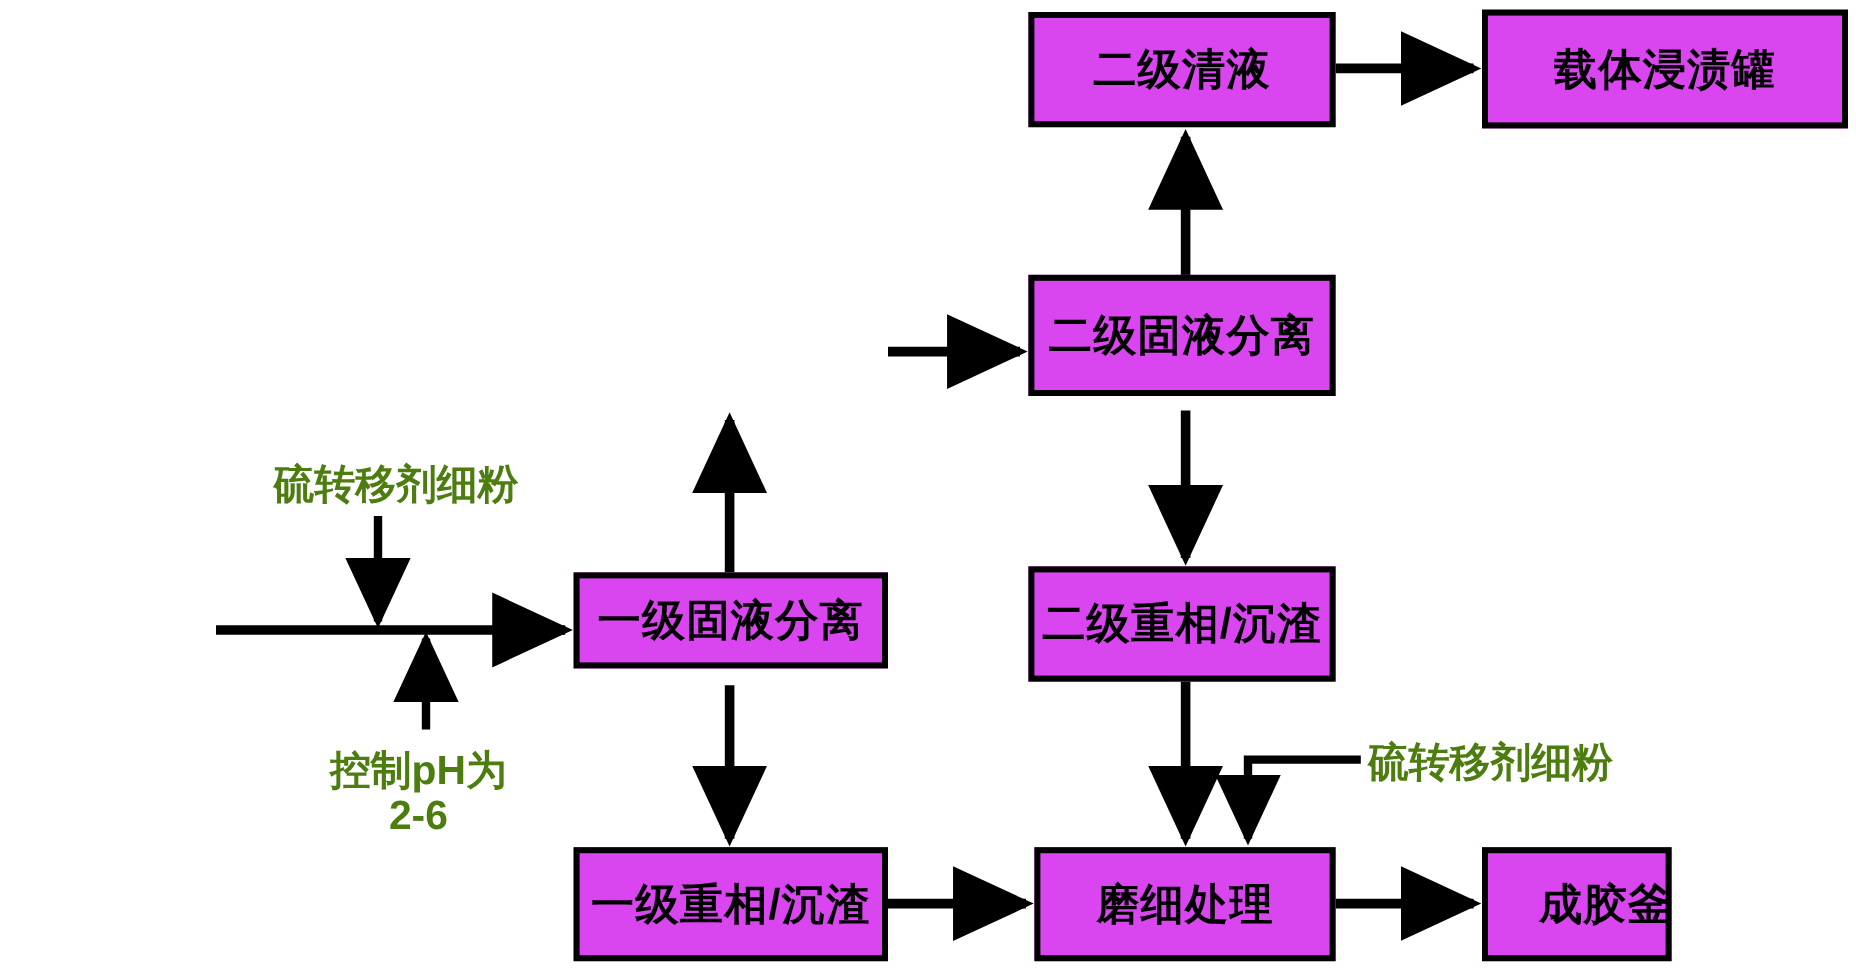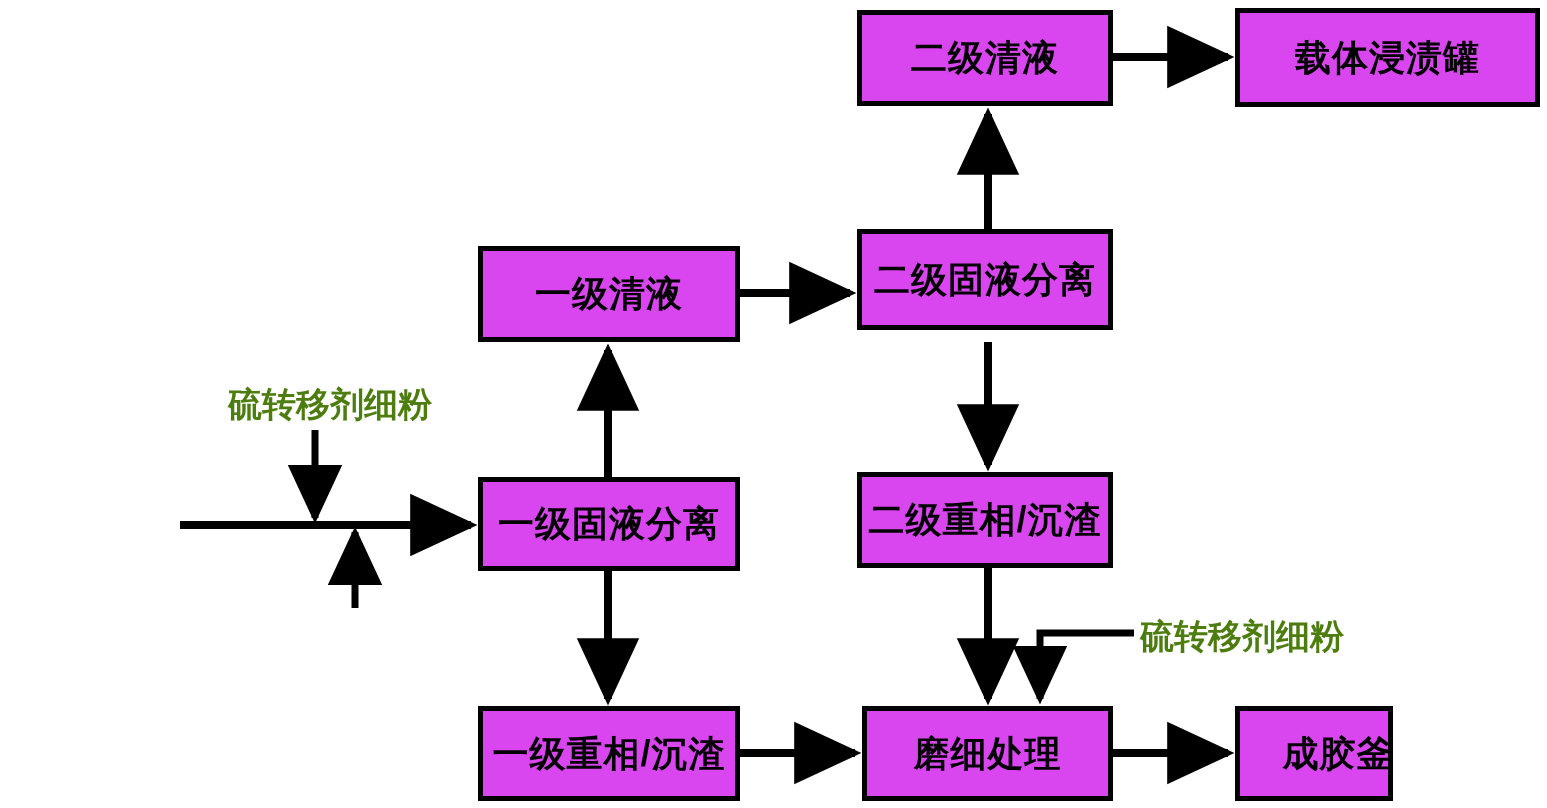--- a/index.html
+++ b/index.html
@@ -120,29 +120,26 @@
   </svg>
 
   <div class="node" style="left:857px; top:10px; width:256px; height:96px;">
     <span class="node-label">二级清液</span>
   </div>
 
   <div class="node" style="left:1235px; top:8px; width:305px; height:99px;">
     <span class="node-label">载体浸渍罐</span>
   </div>
 
-  <div class="node" style="left:478px; top:246px; width:262px; height:96px;">
-    <span class="node-label">一级清液</span>
-  </div>
 
   <div class="node" style="left:857px; top:229px; width:256px; height:101px;">
     <span class="node-label">二级固液分离</span>
   </div>
 
-  <div class="node" style="left:478px; top:477px; width:262px; height:94px;">
+  <div class="node" style="left:478px; top:477px; width:262px; height:80px;">
     <span class="node-label">一级固液分离</span>
   </div>
 
   <div class="node" style="left:857px; top:472px; width:256px; height:96px;">
     <span class="node-label">二级重相/沉渣</span>
   </div>
 
   <div class="node" style="left:478px; top:706px; width:262px; height:95px;">
     <span class="node-label">一级重相/沉渣</span>
   </div>
@@ -151,16 +148,18 @@
     <span class="node-label">磨细处理</span>
   </div>
 
   <div class="node" style="left:1235px; top:706px; width:158px; height:95px;padding-left:48px;">
     <span class="node-label">成胶釜</span>
   </div>
 
   <div class="free-label" style="left:228px; top:385px;">硫转移剂细粉</div>
 
 
+  <div class="free-label center" style="left:275px; top:623px;">控制pH为
+2-6</div>
 
   <div class="free-label" style="left:1140px; top:617px;">硫转移剂细粉</div>
 
 </div>
 
 </body></html>

